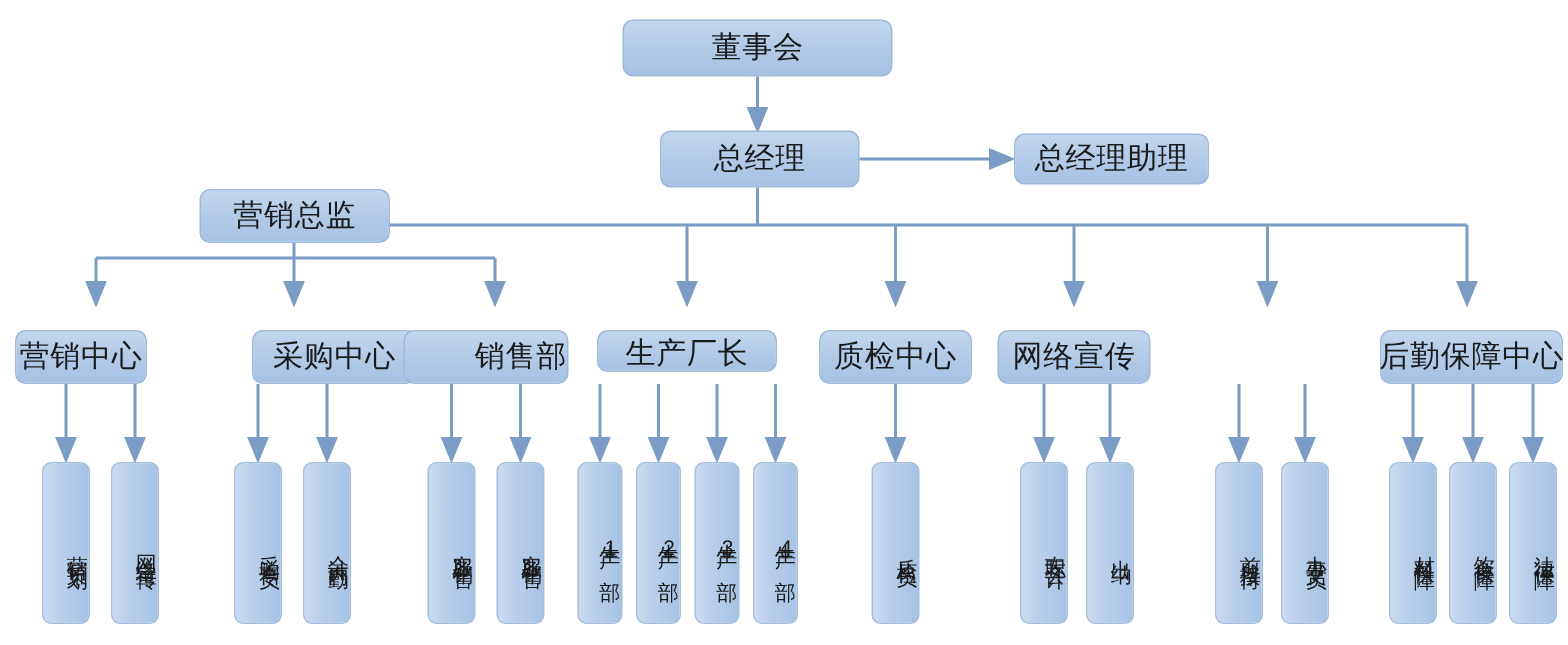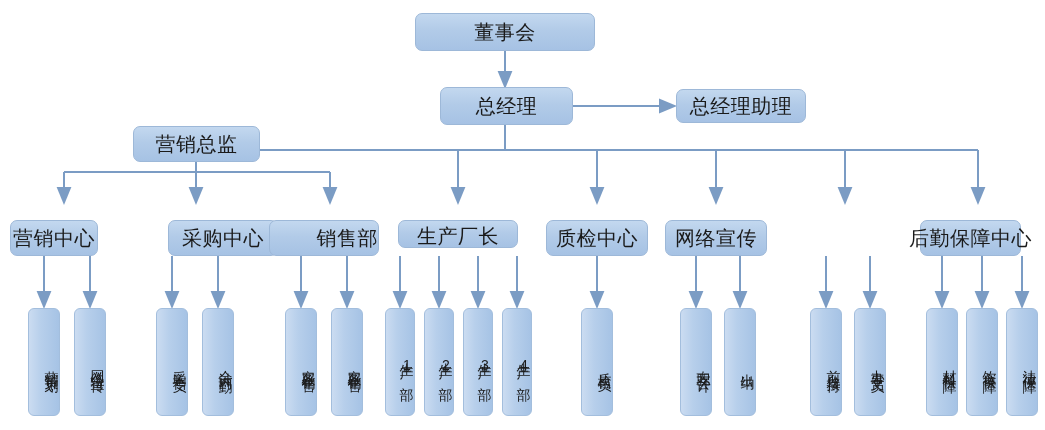--- a/index.html
+++ b/index.html
@@ -140,21 +140,21 @@
   </div>
   <div class="node" style="left:398px;top:220px;width:120px;height:28px;align-items:flex-end;">
     <span>生产厂长</span>
   </div>
   <div class="node" style="left:546px;top:220px;width:102px;height:36px;">
     <span>质检中心</span>
   </div>
   <div class="node" style="left:665px;top:220px;width:102px;height:36px;">
     <span>网络宣传</span>
   </div>
-  <div class="node" style="left:920px;top:220px;width:101px;height:36px;">
+  <div class="node" style="left:920px;top:220px;width:122px;height:36px;">
     <span>后勤保障中心</span>
   </div>
 
   <div class="node leaf" style="left:28px;top:308px;width:32px;height:108px;">
     <span>营销策划</span>
   </div>
   <div class="node leaf" style="left:74px;top:308px;width:32px;height:108px;">
     <span>网络宣传</span>
   </div>
   <div class="node leaf" style="left:156px;top:308px;width:32px;height:108px;">

